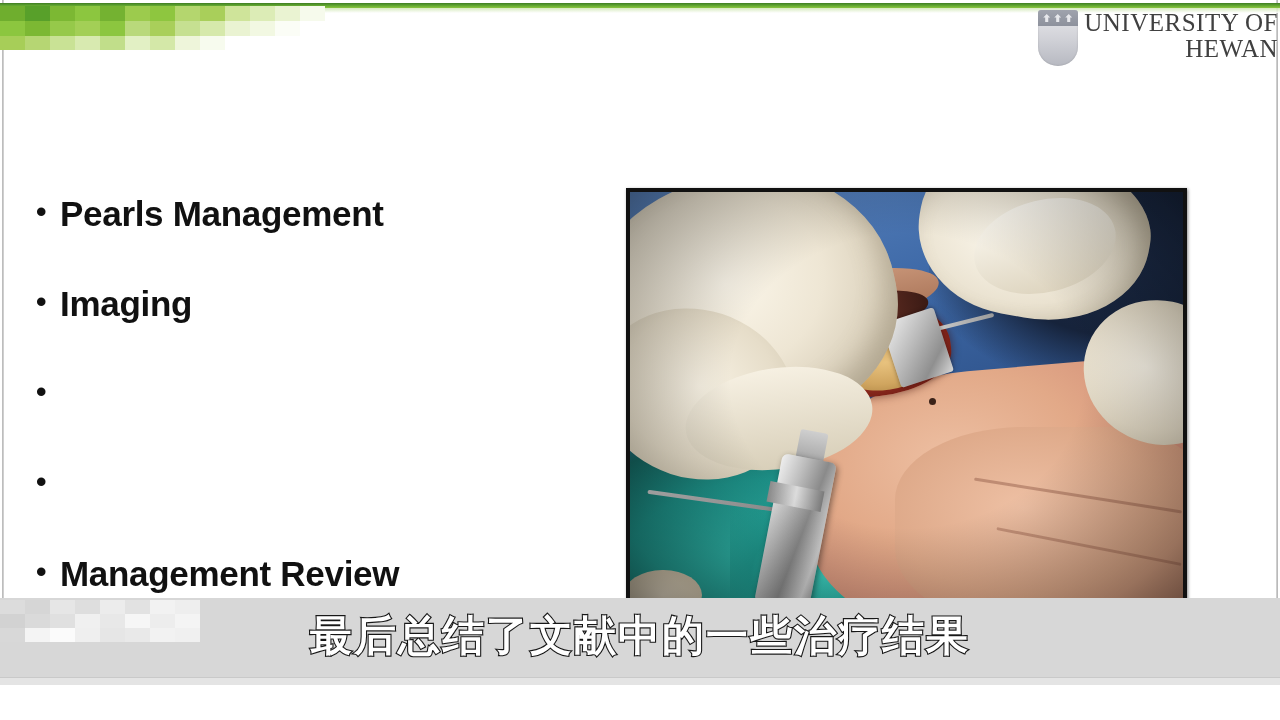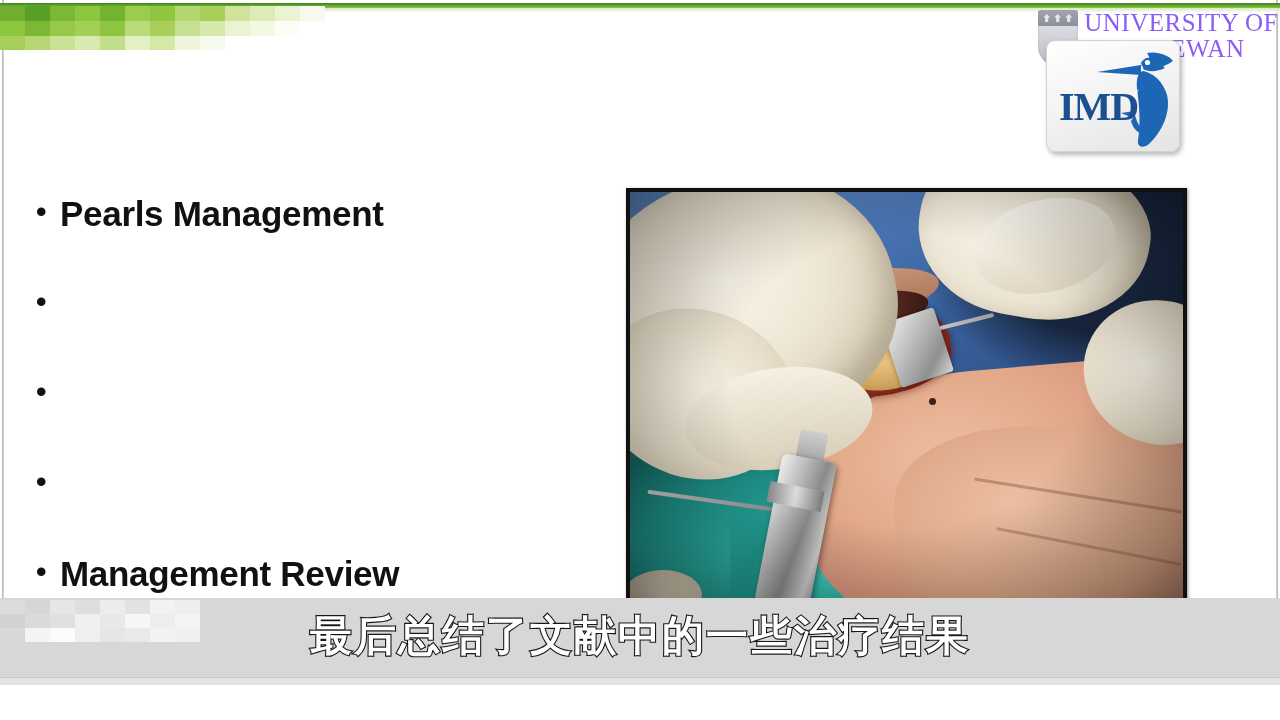--- a/index.html
+++ b/index.html
@@ -274,27 +274,27 @@
   .crest-band {
     position:absolute; left:0; top:0; width:100%; height:16px;
     background:linear-gradient(180deg,#9fa3ad,#8d919c);
   }
   .crest-mark {
     position:absolute; top:4px; width:7px; height:8px;
     background:#e7e8ec;
     clip-path:polygon(50% 0,100% 45%,72% 45%,72% 100%,28% 100%,28% 45%,0 45%);
   }
   .uni-text {
-    color:#8b5cf6;
+    color:#404040;
     font-family:"Liberation Serif", serif;
     font-size:25px;
     line-height:1.05;
     letter-spacing:.5px;
     white-space:nowrap;
-    text-align:center;
+    text-align:right;
     text-shadow:0 1px 0 rgba(255,255,255,.7);
   }
   .uni-text .l2 { display:block; padding-left:34px; }
 
   .imd-box {
     position:absolute; left:1046px; top:40px;
     width:134px; height:112px;
     background:linear-gradient(160deg,#ffffff 0%,#f4f4f4 45%,#e4e4e4 100%);
     border:1px solid #d2d2d2;
     border-radius:9px;
@@ -401,20 +401,21 @@
       </div>
 
 
     <ul class="bullets">
       <li>
         <span class="dot">•</span>
         <span class="txt">Pearls Management</span>
       </li>
       <li>
         <span class="dot">•</span>
+        <span class="txt">Imaging</span>
       </li>
       <li>
         <span class="dot">•</span>
       </li>
       <li>
         <span class="dot">•</span>
       </li>
       <li>
         <span class="dot">•</span>
         <span class="txt">Management Review</span>
@@ -468,34 +469,20 @@
         <span class="crest-mark" style="left:5px"></span>
         <span class="crest-mark" style="left:16px"></span>
         <span class="crest-mark" style="left:27px"></span>
       </div>
       <div class="uni-text">
         <span>UNIVERSITY OF</span>
         <span class="l2">HEWAN</span>
       </div>
     </div>
 
-    <div class="imd-box">
-      <svg class="bird" viewBox="0 0 84 104">
-        <path d="M56 8 C66 6 78 10 82 16 C76 20 68 24 60 23 C62 18 58 12 56 8 Z" fill="#1c66b5"></path>
-        <path d="M55 17 C62 16 70 19 74 23 C66 27 57 27 52 24 Z" fill="#1c66b5"></path>
-        <path d="M50 18 C52 14 56 12 59 13 C62 15 62 20 59 23 C55 26 51 23 50 18 Z" fill="#1c66b5"></path>
-        <circle cx="56.5" cy="17.5" r="2.6" fill="#ffffff"></circle>
-        <path d="M50 20 L6 27 L50 30 Z" fill="#1c66b5"></path>
-        <path d="M52 26 C62 28 72 36 76 50 C80 66 72 86 58 99 C52 104 46 102 47 95 C50 78 48 58 46 44 C45 34 47 27 52 26 Z" fill="#1c66b5"></path>
-        <path d="M48 44 C44 52 42 62 44 70 C40 66 38 56 40 48 Z" fill="#ffffff" opacity=".55"></path>
-        <path d="M44 70 C46 78 50 84 54 88 C48 90 42 84 40 76 Z" fill="#1c66b5"></path>
-        <path d="M44 66 L30 68 L44 74 Z" fill="#1c66b5"></path>
-      </svg>
-      <div class="imd-text">IMD</div>
-    </div>
 
   </div>
 
   <div class="subtitle-bar">
     <div class="mosaic-gray" id="mosaic-gray">
         <i style="background: rgb(220, 220, 220);"></i>
         <i style="background: rgb(214, 214, 214);"></i>
         <i style="background: rgb(230, 230, 230);"></i>
         <i style="background: rgb(222, 222, 222);"></i>
         <i style="background: rgb(236, 236, 236);"></i>

